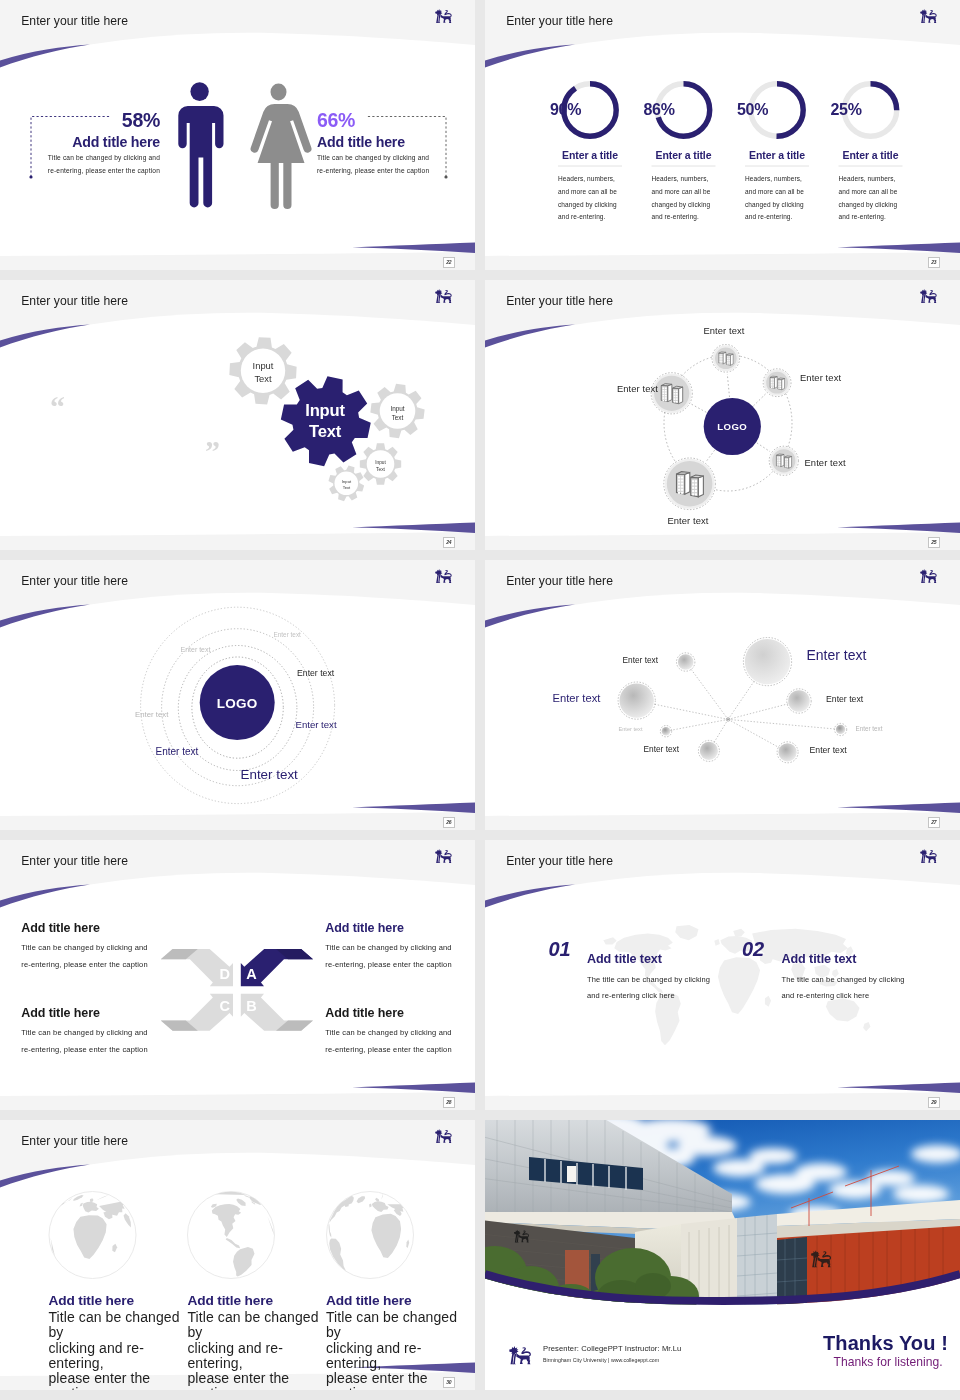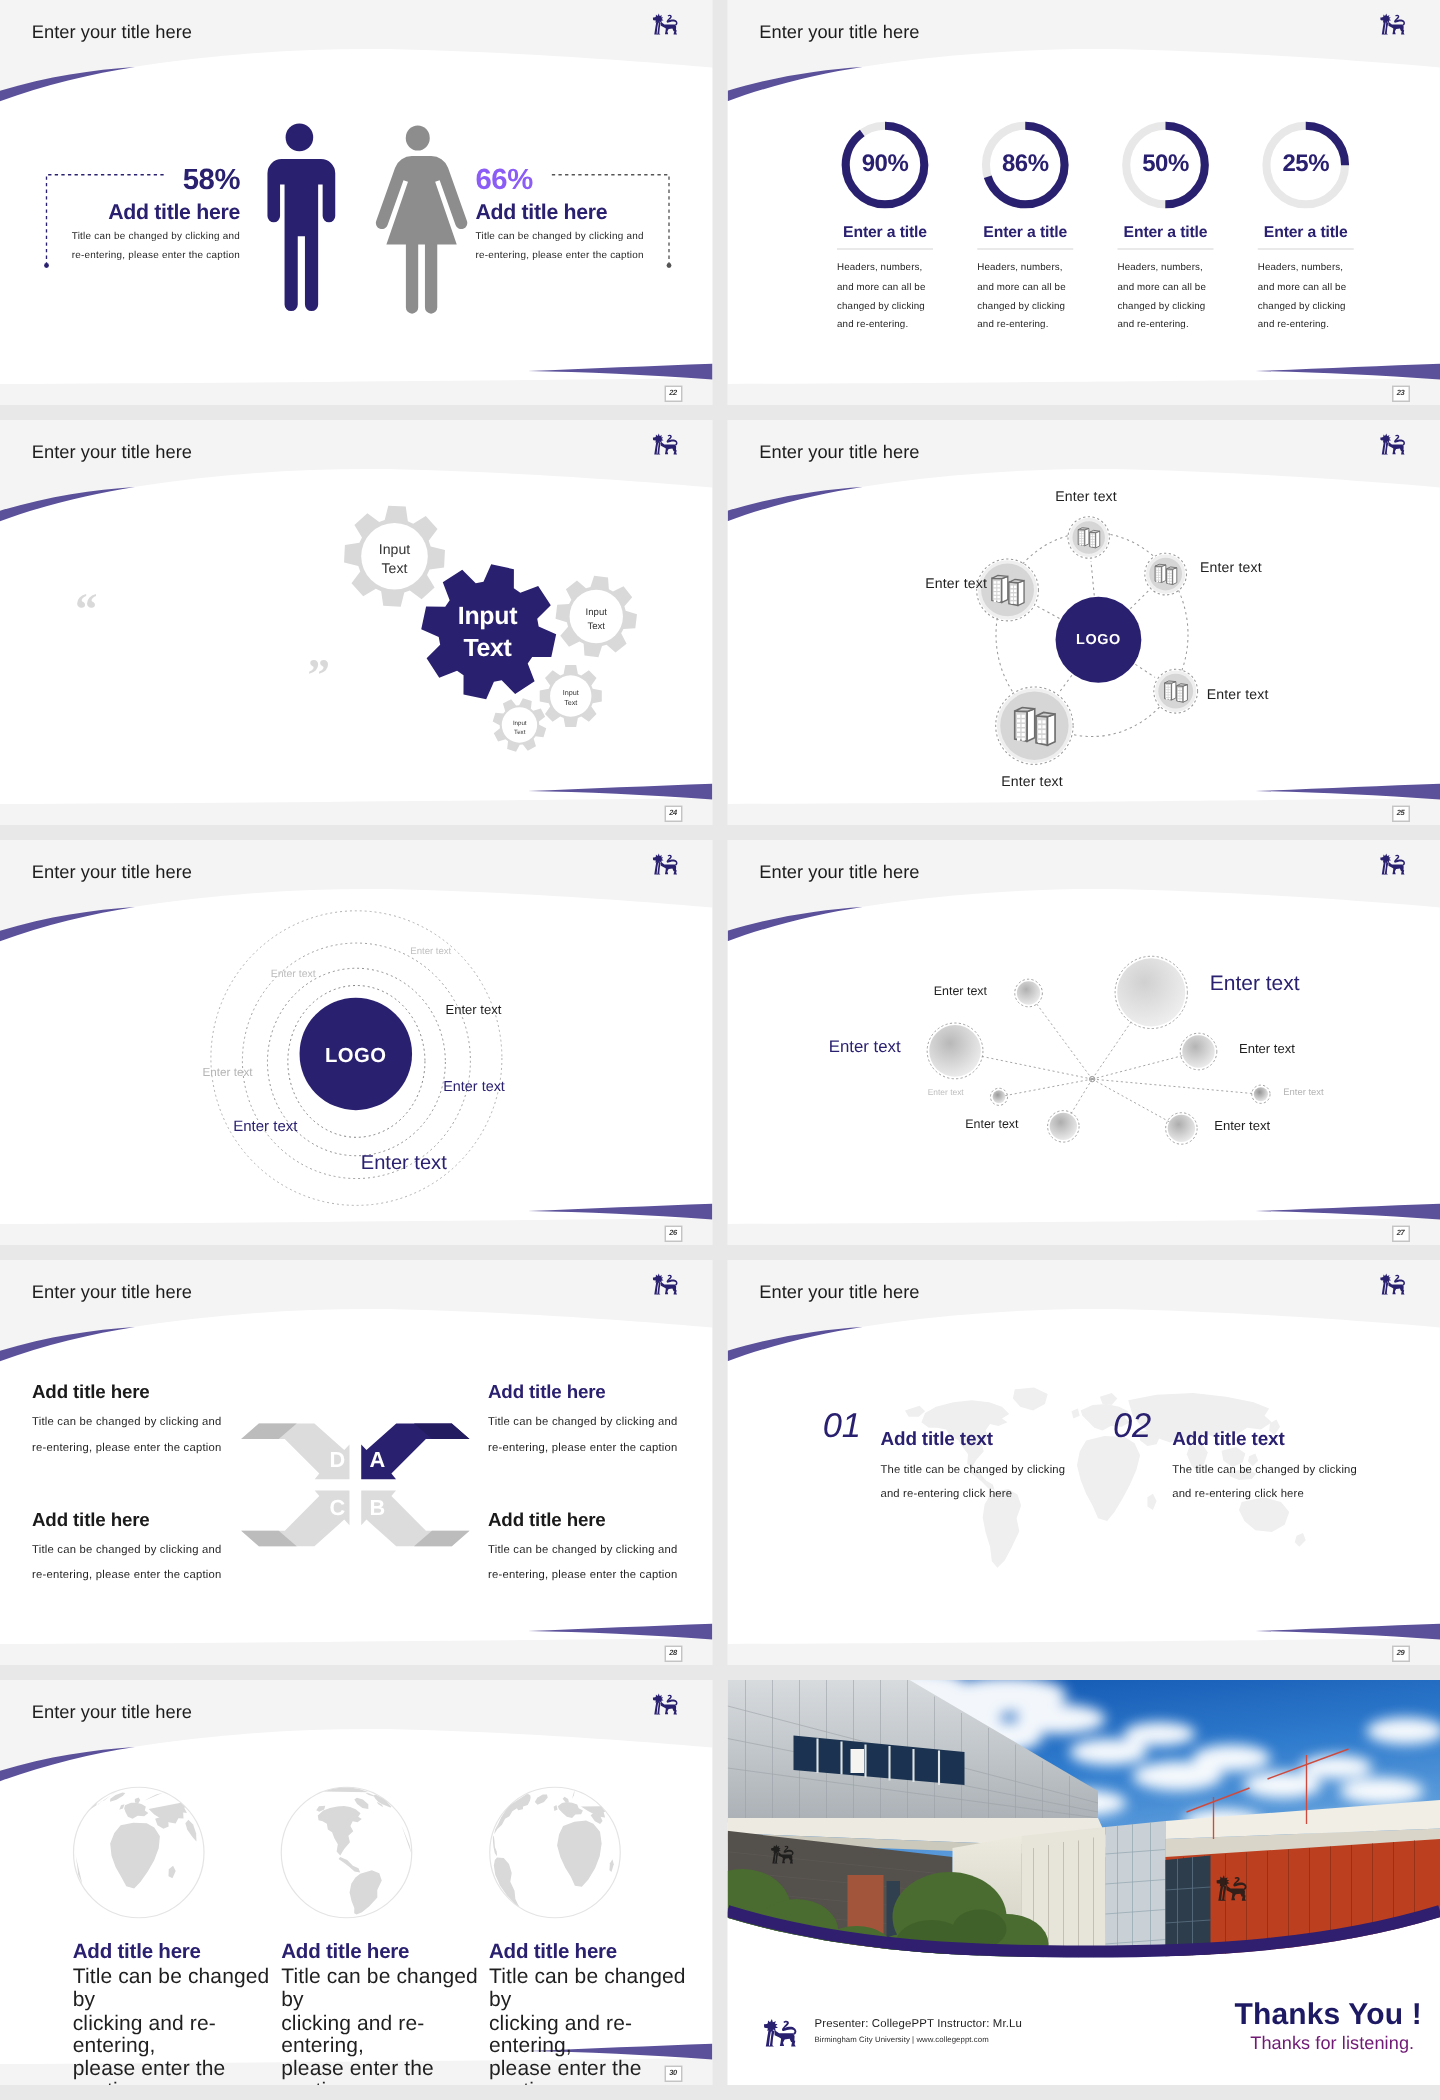--- a/index.html
+++ b/index.html
@@ -5,34 +5,34 @@
   *{box-sizing:border-box;margin:0;padding:0}
   html,body{width:960px;height:1400px}
   body{background:#e8e8e8;font-family:"Liberation Sans",sans-serif;overflow:hidden}
   .grid{position:relative;width:792px;height:1400px}
   .slide{position:absolute;width:475px;height:270px;background:#f4f4f4;overflow:hidden}
   .bgsvg{position:absolute;left:0;top:0}
   .title{position:absolute;left:21.2px;top:14px;font-size:12.2px;color:#1c1c1c;white-space:nowrap;letter-spacing:0.02px}
   .lion{position:absolute;left:435px;top:7.5px;width:17.5px;height:16.5px}
   .stat-pct{font-size:19.5px;font-weight:bold;letter-spacing:-0.3px}
   .stat-head{font-size:14.2px;font-weight:bold;letter-spacing:-0.2px}
-  .dnum{font-size:16px;font-weight:bold;color:#2a2070;text-align:center;letter-spacing:-0.3px}
+  .dnum{font-size:16px;font-weight:bold;color:#2a2070;text-align:left;letter-spacing:-0.3px}
   .dhead{font-size:10.5px;font-weight:bold;color:#2a2070;text-align:center;letter-spacing:-0.1px}
   .dcap{font-size:6.5px;color:#1f1f1f;line-height:12.8px;text-align:left;letter-spacing:0.1px}
   .qmark{color:#d9d9d9;font-family:"Liberation Serif",serif;font-weight:bold;line-height:1}
   .qtext{font-size:8.6px;color:#1f1f1f;line-height:16px;letter-spacing:0.1px}
   .gtxt-main{font-size:16.6px;font-weight:bold;color:#fff;text-align:center;line-height:21px;letter-spacing:-0.2px}
   .gtxt{color:#333;text-align:center}
   .logotxt{font-size:9.6px;font-weight:bold;color:#fff;text-align:center;letter-spacing:0.4px}
   .nodelbl{font-size:9.4px;color:#1f1f1f;letter-spacing:0.1px}
   .logotxt2{font-size:13.5px;font-weight:bold;color:#fff;text-align:center;letter-spacing:0.3px}
   .qletter{font-size:14.5px;font-weight:bold;line-height:1}
   .qbhead{font-size:12.5px;font-weight:bold;letter-spacing:-0.1px;margin-bottom:4px}
   .qbcap{font-size:7.5px;color:#1f1f1f;line-height:17.2px;letter-spacing:0.16px}
-  .numbig{font-size:23px;font-weight:normal;font-style:italic;color:#2a2070;letter-spacing:-0.2px;line-height:1}
+  .numbig{font-size:20px;font-weight:bold;font-style:italic;color:#2a2070;letter-spacing:-0.2px;line-height:1}
   .ihead{font-size:12.6px;font-weight:bold;color:#2a2070;letter-spacing:-0.1px;white-space:nowrap}
   .icap{font-size:7.5px;color:#1f1f1f;line-height:16px;letter-spacing:0.12px}
   .ghead{font-size:13.7px;font-weight:bold;color:#2a2070;letter-spacing:-0.15px;white-space:nowrap}
   .gcap{font-size:14px;color:#1f1f1f;line-height:15.3px;letter-spacing:0.08px}
   .prestxt{font-size:7.6px;color:#1f1f1f;letter-spacing:0.1px;white-space:nowrap}
   .subtxt{font-size:5.2px;color:#2c2c2c;letter-spacing:0.05px;white-space:nowrap}
   .thanks{font-size:20px;font-weight:bold;color:#1d1a63;letter-spacing:0.1px;white-space:nowrap}
   .thankssub{font-size:12.1px;color:#701a75;letter-spacing:0.05px;white-space:nowrap}
   .cap{font-size:6.6px;color:#1f1f1f;line-height:12.6px;letter-spacing:0.17px}
   .pnum{position:absolute;left:443px;top:256.5px;width:11.5px;height:11.5px;border:1px solid #c4c4c4;background:#fff;

